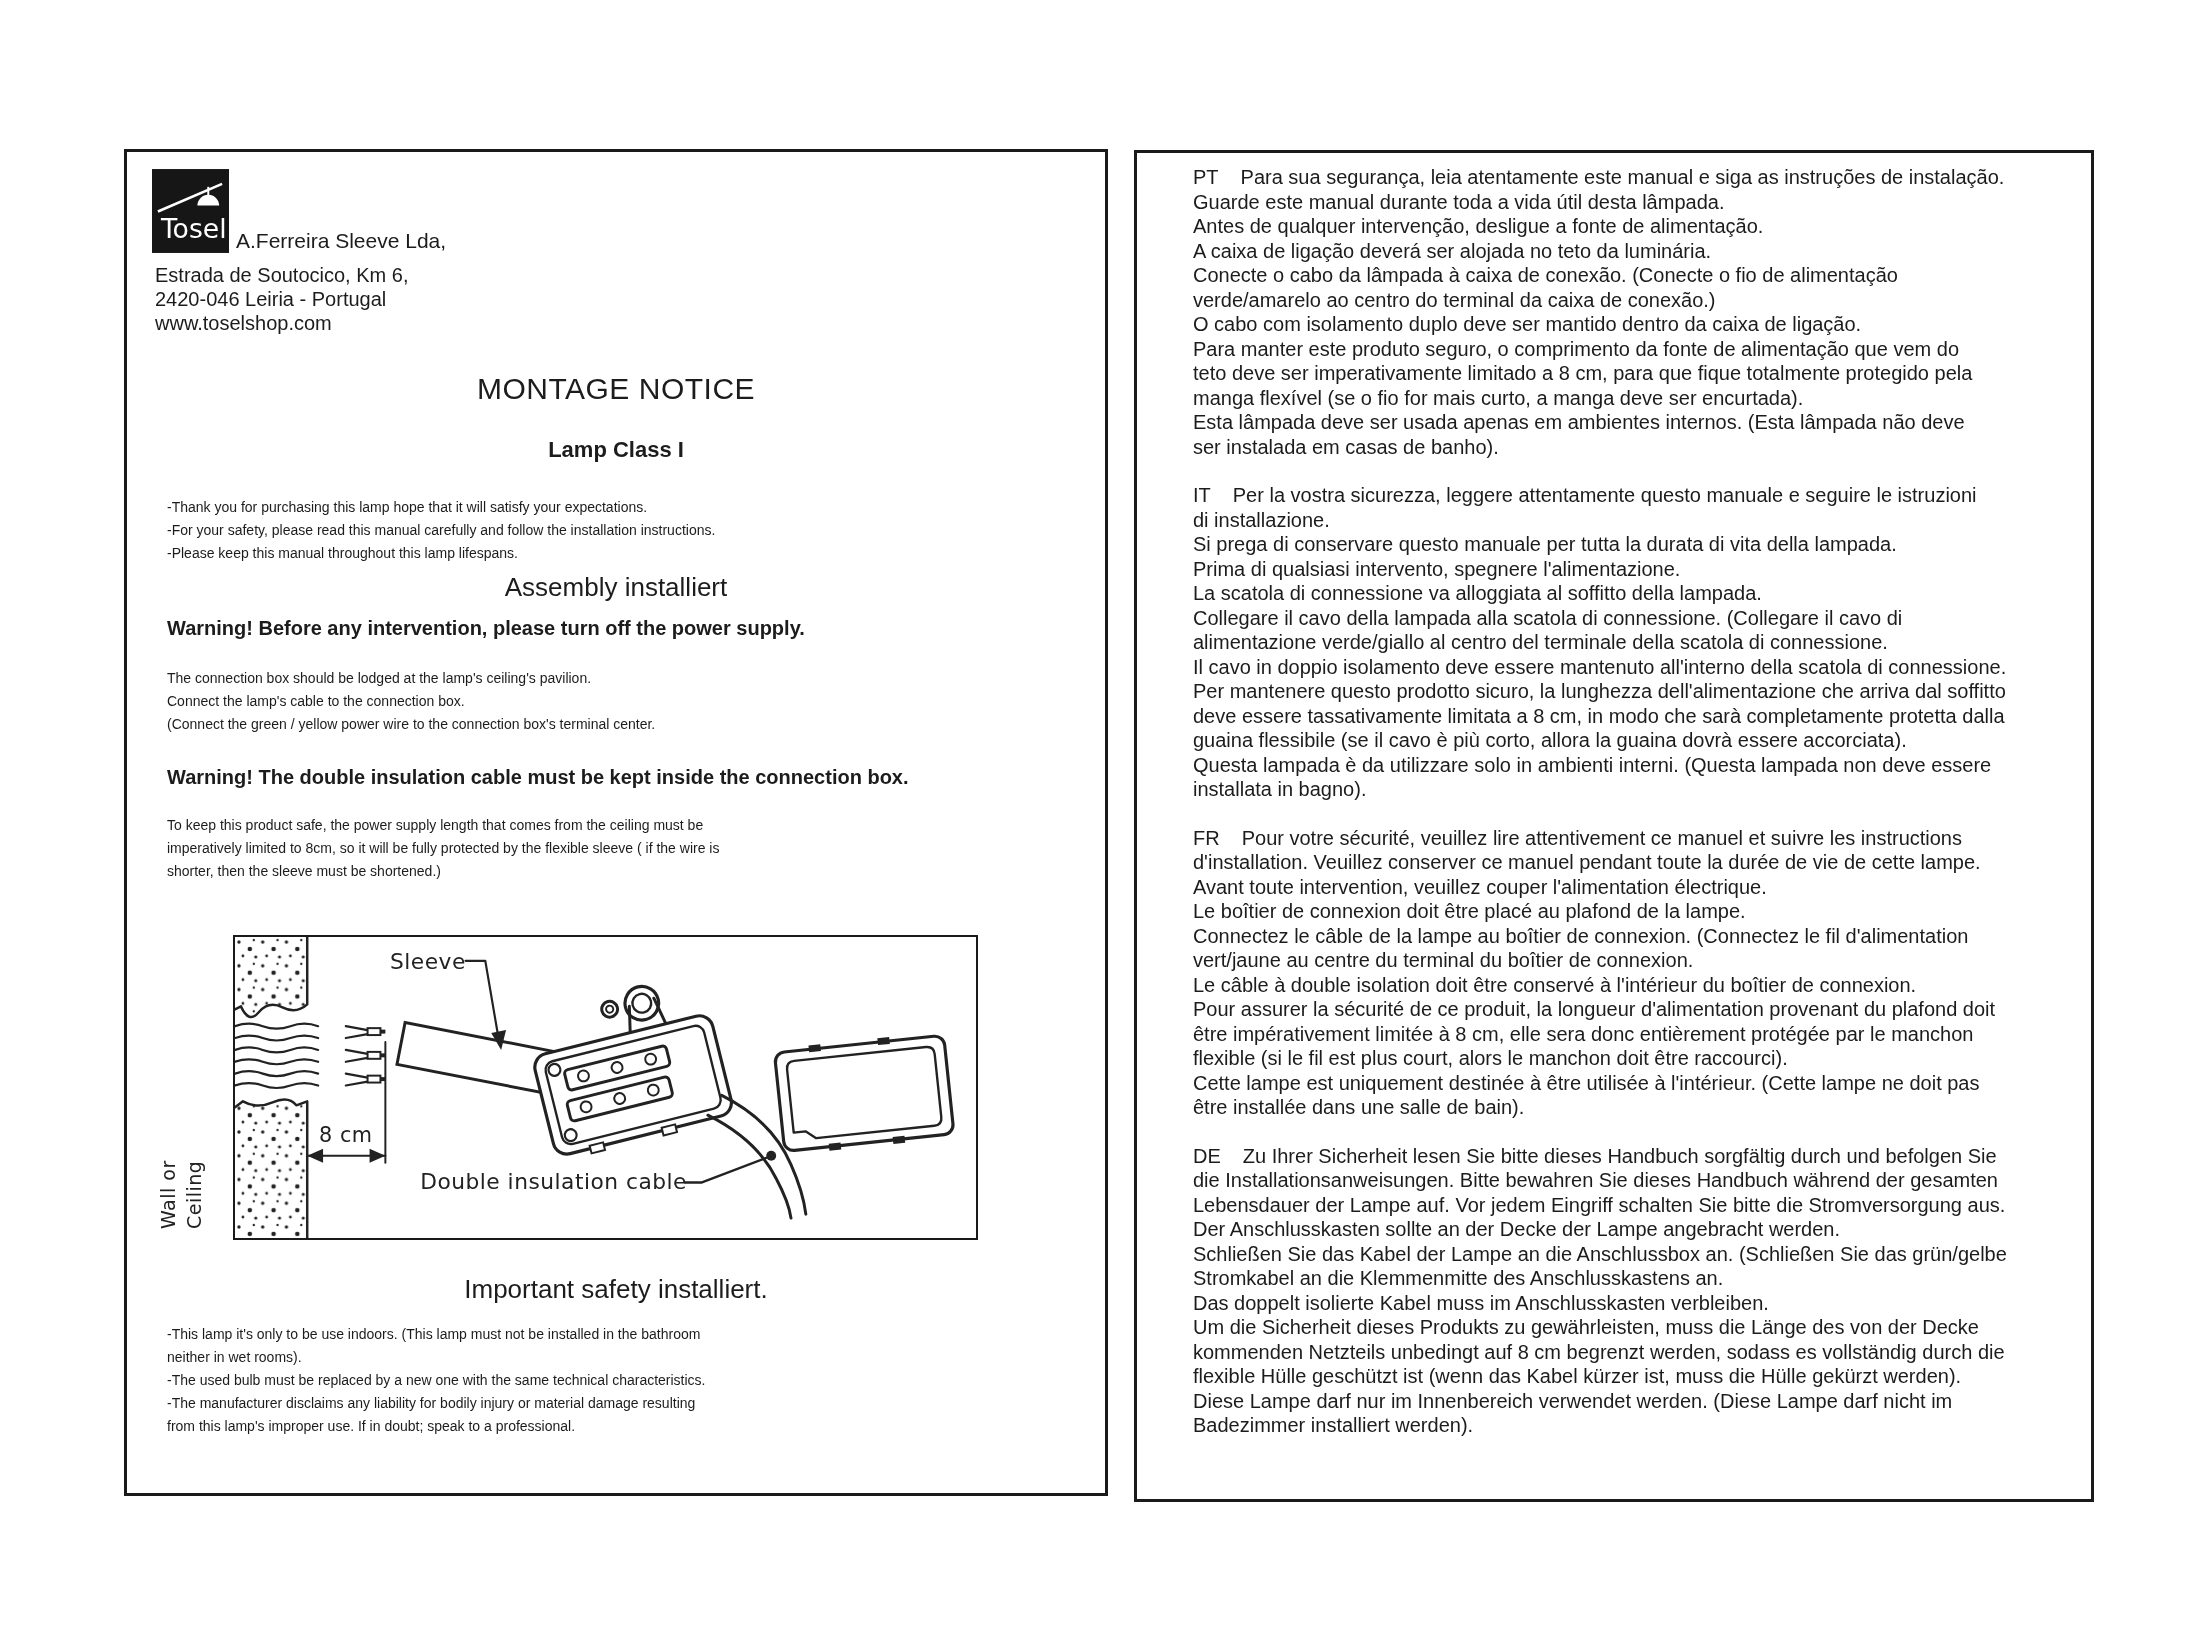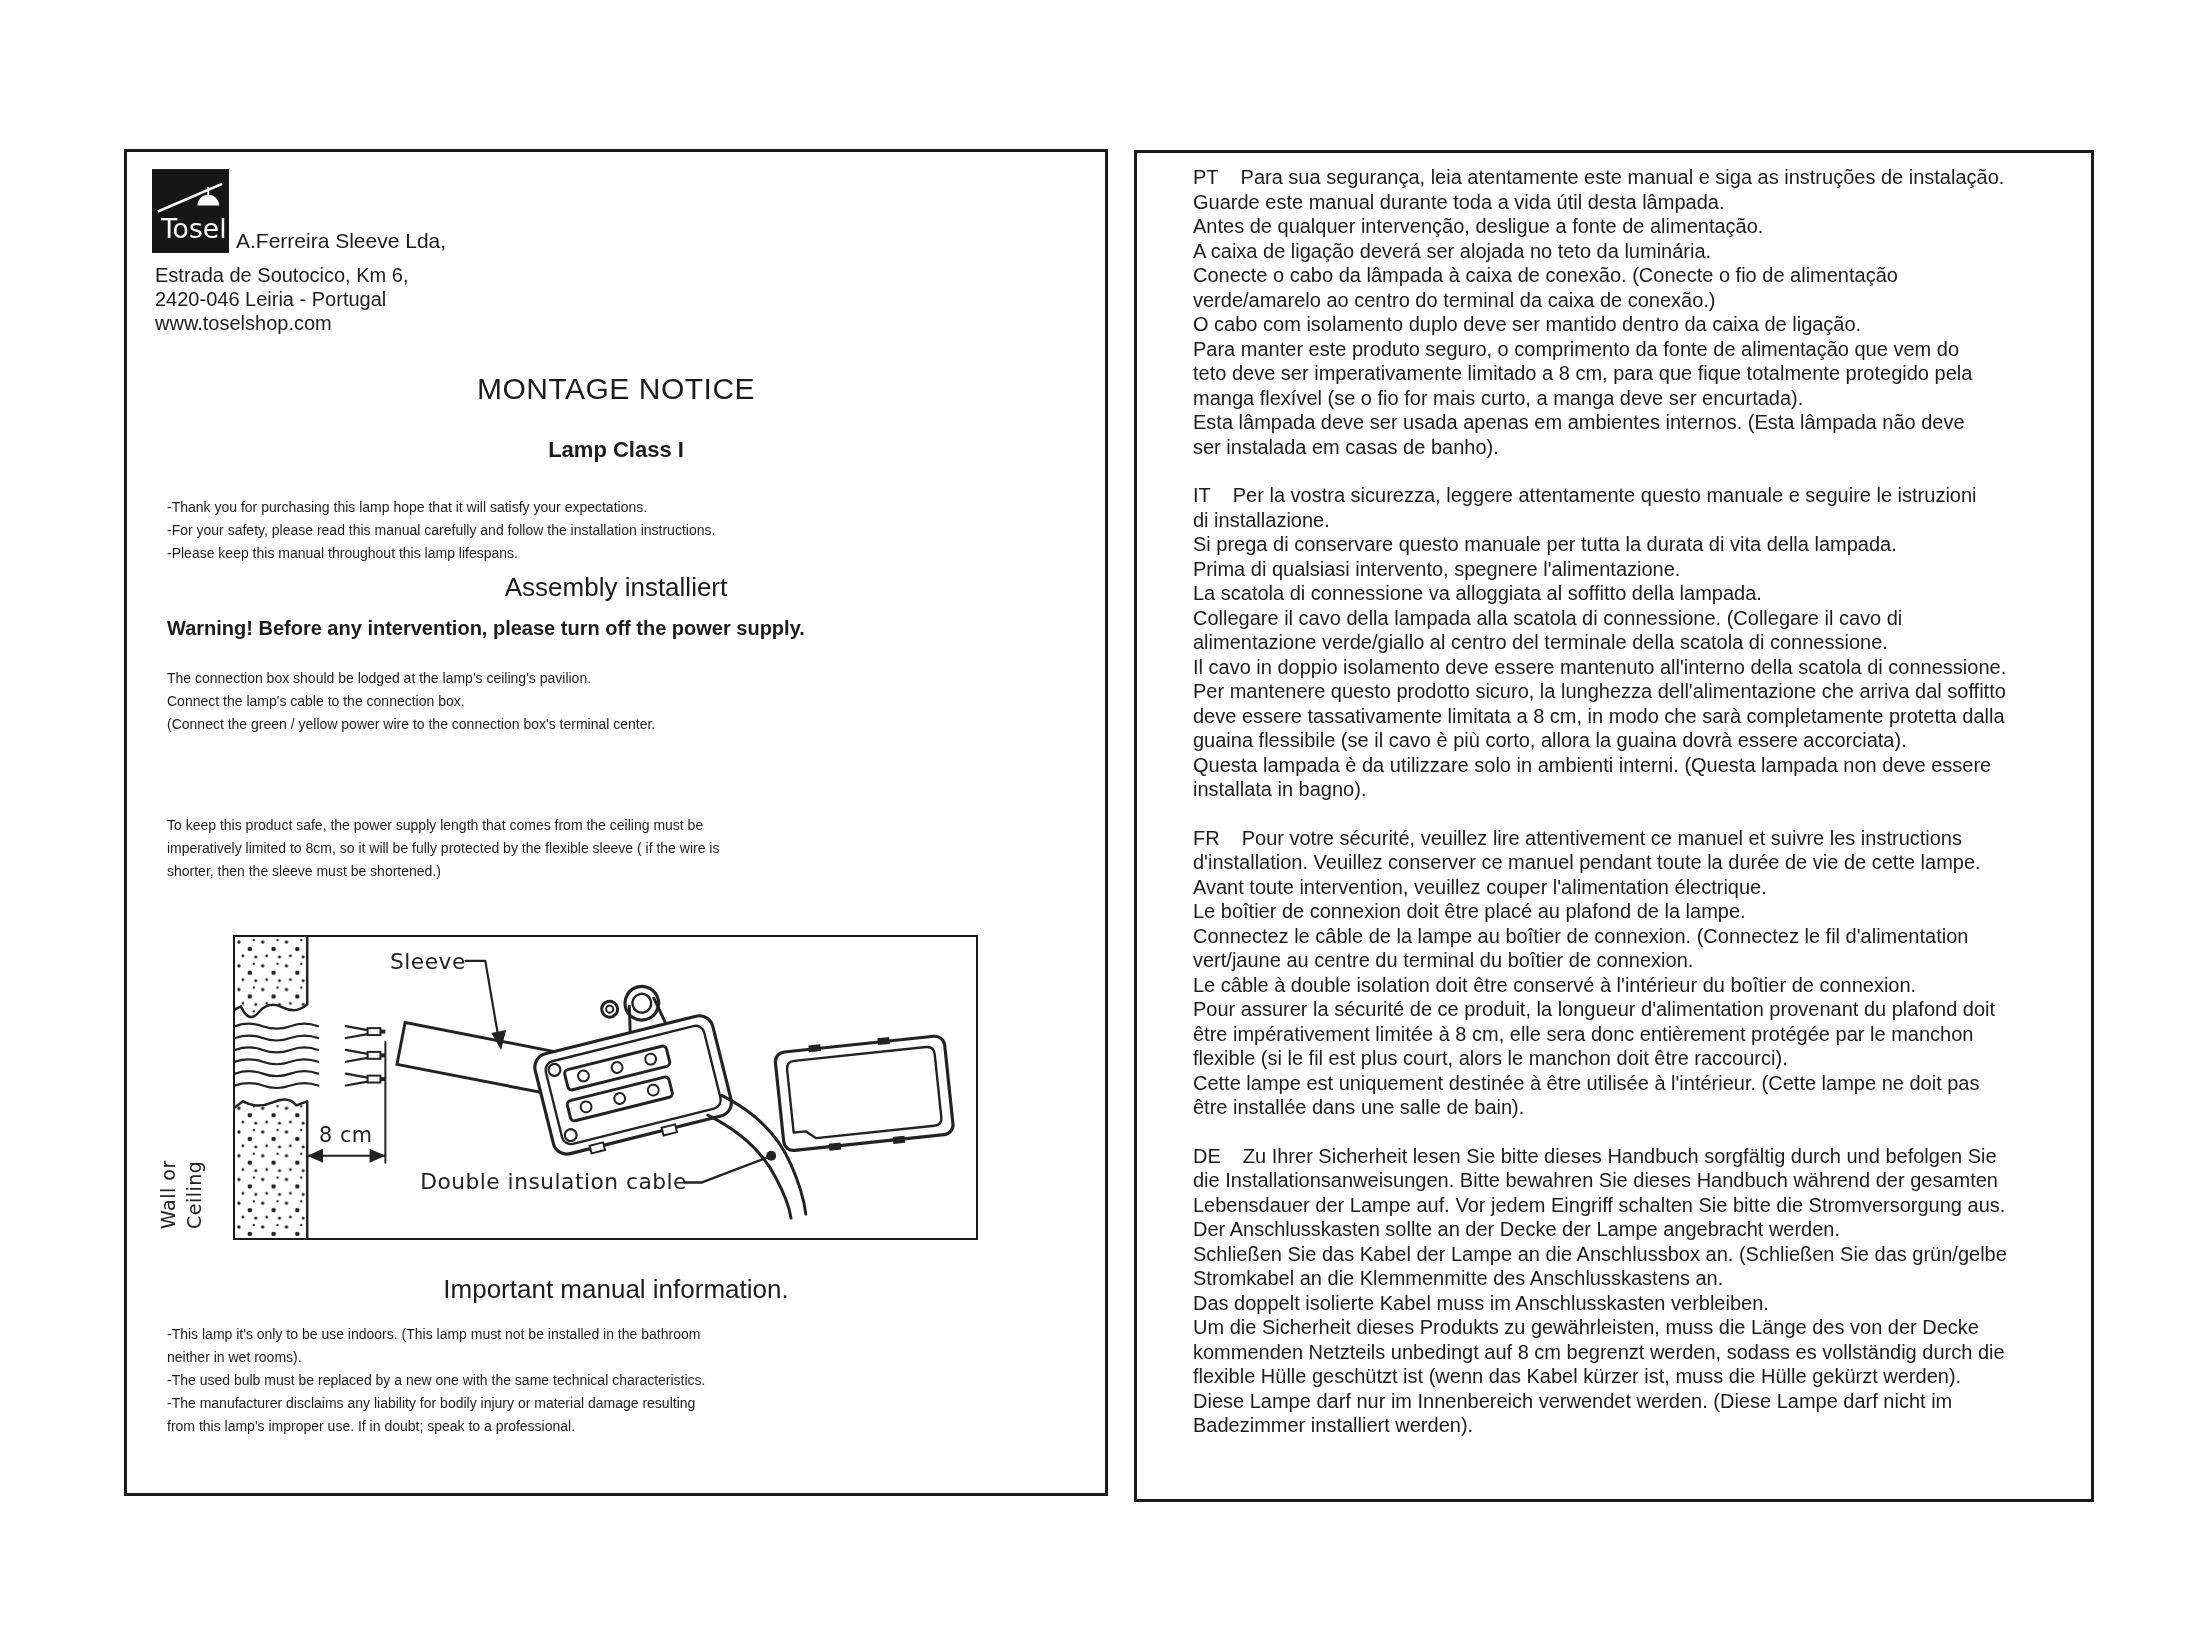--- a/index.html
+++ b/index.html
@@ -66,20 +66,21 @@
     <div class="address">Estrada de Soutocico, Km 6,<br>2420-046 Leiria - Portugal<br>www.toselshop.com</div>
 
     <div class="doc-title">MONTAGE NOTICE</div>
     <div class="doc-subtitle">Lamp Class I</div>
 
     <div class="para intro-par">-Thank you for purchasing this lamp hope that it will satisfy your expectations.<br>-For your safety, please read this manual carefully and follow the installation instructions.<br>-Please keep this manual throughout this lamp lifespans.</div>
 
     <div class="section-heading assembly-heading">Assembly installiert</div>
     <div class="warning warning-power">Warning! Before any intervention, please turn off the power supply.</div>
     <div class="para connection-par">The connection box should be lodged at the lamp's ceiling's pavilion.<br>Connect the lamp's cable to the connection box.<br>(Connect the green / yellow power wire to the connection box's terminal center.</div>
+    <div class="warning warning-cable">Warning! The double insulation cable must be kept inside the connection box.</div>
     <div class="para sleeve-par">To keep this product safe, the power supply length that comes from the ceiling must be<br>imperatively limited to 8cm, so it will be fully protected by the flexible sleeve ( if the wire is<br>shorter, then the sleeve must be shortened.)</div>
 
     <div class="wall-label">Wall or<br>Ceiling</div>
 
     <div class="diagram-frame">
       <svg viewBox="0 0 749 304">
         <defs>
           <pattern id="stipple" width="24" height="24" patternUnits="userSpaceOnUse">
             <circle cx="4" cy="5" r="1.7" fill="#222"></circle>
             <circle cx="15" cy="12" r="2.3" fill="#222"></circle>
@@ -176,21 +177,21 @@
         </g>
 
         <g>
           <text class="dlabel" x="322" y="255" text-anchor="middle" font-size="22">Double insulation cable</text>
           <path class="ln" d="M455,248 H472 L540,222" stroke-width="2.4"></path>
           <circle cx="542" cy="221" r="5" fill="#222"></circle>
         </g>
       </svg>
     </div>
 
-    <div class="section-heading safety-heading">Important manual information.</div>
+    <div class="section-heading safety-heading">Important safety installiert.</div>
     <div class="para safety-par">-This lamp it's only to be use indoors. (This lamp must not be installed in the bathroom<br>neither in wet rooms).<br>-The used bulb must be replaced by a new one with the same technical characteristics.<br>-The manufacturer disclaims any liability for bodily injury or material damage resulting<br>from this lamp's improper use. If in doubt; speak to a professional.</div>
   </div>
 
   <div class="page page-right">
     <div class="translations">
 
       <div class="lang-section">
         <span class="lang-code">PT</span><span>Para sua segurança, leia atentamente este manual e siga as instruções de instalação.<br>Guarde este manual durante toda a vida útil desta lâmpada.<br>Antes de qualquer intervenção, desligue a fonte de alimentação.<br>A caixa de ligação deverá ser alojada no teto da luminária.<br>Conecte o cabo da lâmpada à caixa de conexão. (Conecte o fio de alimentação<br>verde/amarelo ao centro do terminal da caixa de conexão.)<br>O cabo com isolamento duplo deve ser mantido dentro da caixa de ligação.<br>Para manter este produto seguro, o comprimento da fonte de alimentação que vem do<br>teto deve ser imperativamente limitado a 8 cm, para que fique totalmente protegido pela<br>manga flexível (se o fio for mais curto, a manga deve ser encurtada).<br>Esta lâmpada deve ser usada apenas em ambientes internos. (Esta lâmpada não deve<br>ser instalada em casas de banho).</span>
       </div>
 

